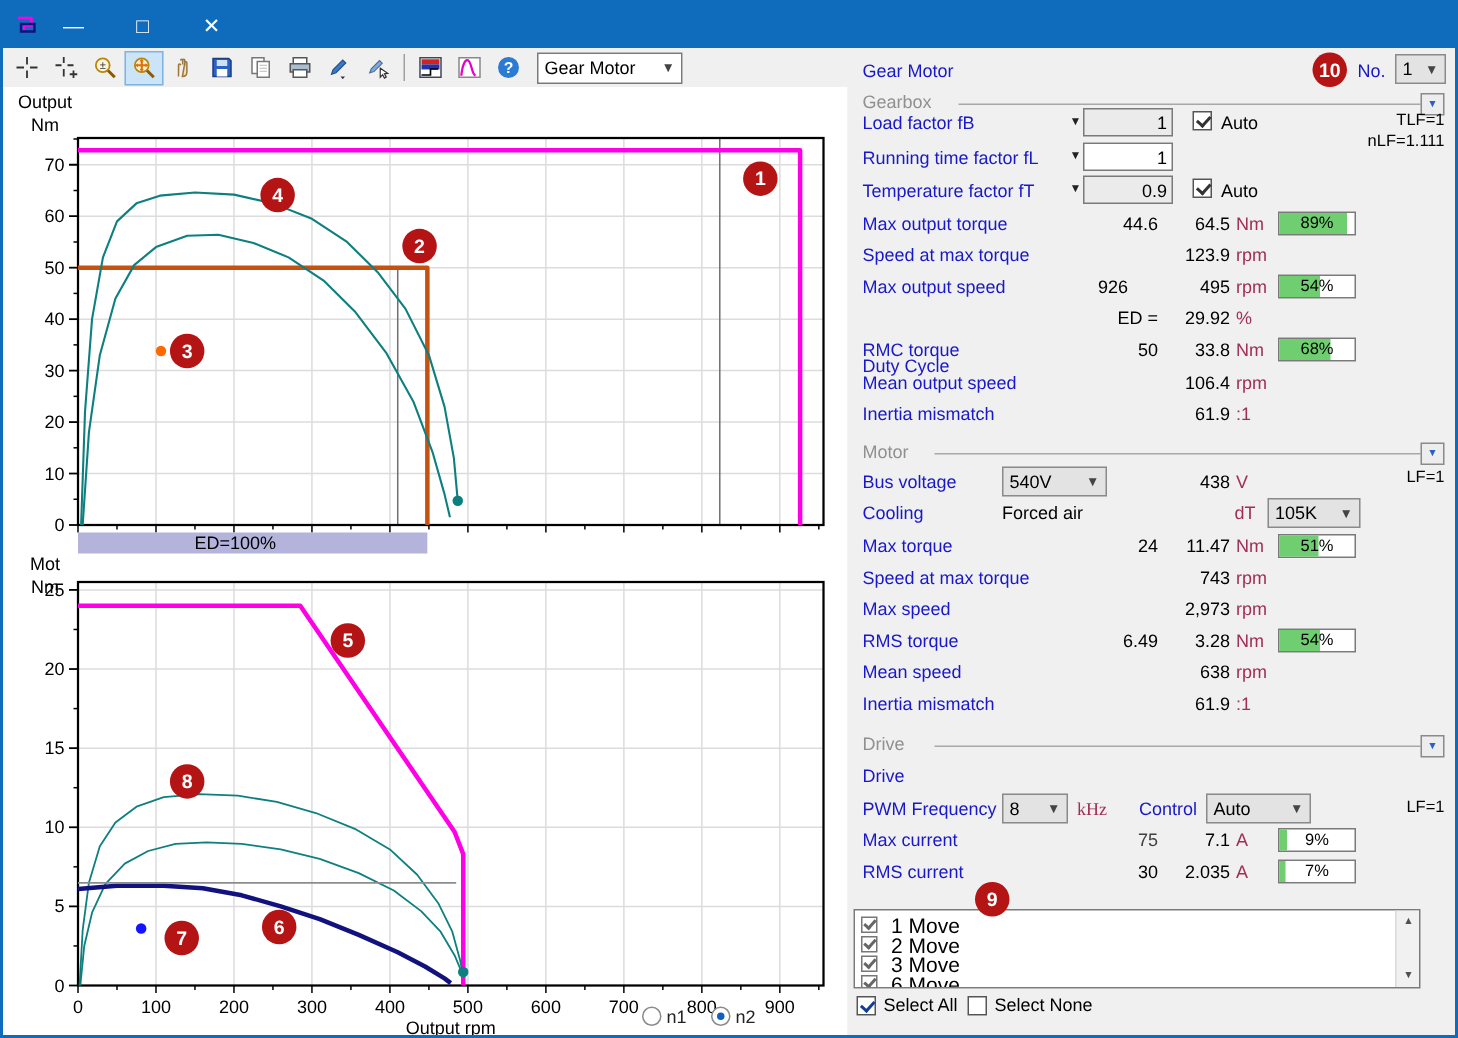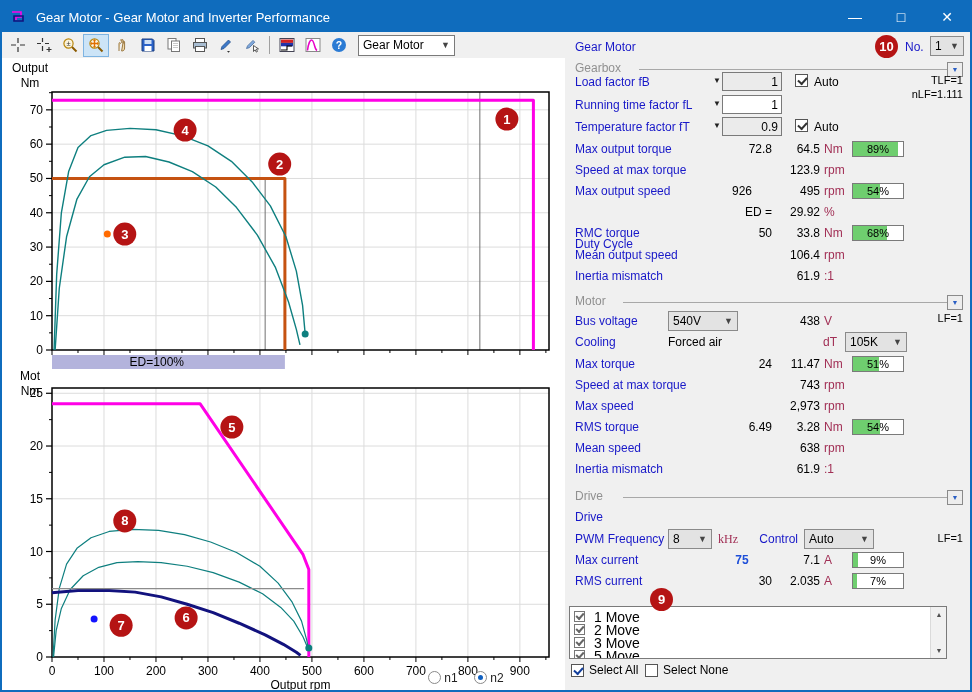--- a/index.html
+++ b/index.html
@@ -62,21 +62,20 @@
 
 <div class="window">
 
   <div class="titlebar">
     <span class="app-icon">
       <svg width="16" height="16" viewBox="0 0 16 16">
         <path d="M2 3h9v5H6v3" fill="none" stroke="#FF00E6" stroke-width="1.6"></path>
         <path d="M4 7h9v5H4z" fill="none" stroke="#12127E" stroke-width="1.6"></path>
       </svg>
     </span>
-    <span class="title">Gear Motor - Gear Motor and Inverter Performance</span>
     <div class="winbtns">
       <div class="wbtn">—</div>
       <div class="wbtn">□</div>
       <div class="wbtn">✕</div>
     </div>
   </div>
 
   <div class="toolbar" id="toolbar">
 
     <div class="tbtn">
@@ -363,21 +362,21 @@
         <div style="left: 249px; top: 43px; color: rgb(0, 0, 0); position: absolute;">Auto</div>
         <div class="blue-lbl" style="left: 10px; top: 66px; position: absolute;">Running time factor fL</div>
         <div style="left: 148px; top: 67px; font-size: 8px; color: rgb(34, 34, 34); position: absolute;">▼</div>
         <div class="inputbox" style="left: 157px; top: 63px; width: 60px; position: absolute;">1</div>
         <div class="blue-lbl" style="left: 10px; top: 88px; position: absolute;">Temperature factor fT</div>
         <div style="left: 148px; top: 89px; font-size: 8px; color: rgb(34, 34, 34); position: absolute;">▼</div>
         <div class="inputbox dis" style="left: 157px; top: 85px; width: 60px; position: absolute;">0.9</div>
         <span class="cb checked" style="left: 230px; top: 87px; position: absolute;"></span>
         <div style="left: 249px; top: 88px; color: rgb(0, 0, 0); position: absolute;">Auto</div>
         <div class="blue-lbl" style="left: 10px; top: 110px; position: absolute;">Max output torque</div>
-        <div style="left: 147px; top: 110px; width: 60px; text-align: right; color: rgb(0, 0, 0); position: absolute;">72.8</div>
+        <div style="left: 147px; top: 110px; width: 60px; text-align: right; color: rgb(0, 0, 0); position: absolute;">44.6</div>
         <div style="left: 195px; top: 110px; width: 60px; text-align: right; color: rgb(0, 0, 0); position: absolute;">64.5</div>
         <div class="maroon" style="left: 259px; top: 110px; position: absolute;">Nm</div>
         <div class="pbar" style="left: 287px; top: 109px; width: 52px; position: absolute;">
           <div class="fill" style="width:89%"></div>
           <div class="txt">89%</div>
         </div>
         <div class="blue-lbl" style="left: 10px; top: 131px; position: absolute;">Speed at max torque</div>
         <div style="left: 195px; top: 131px; width: 60px; text-align: right; color: rgb(0, 0, 0); position: absolute;">123.9</div>
         <div class="maroon" style="left: 259px; top: 131px; position: absolute;">rpm</div>
         <div class="blue-lbl" style="left: 10px; top: 152px; position: absolute;">Max output speed</div>
@@ -450,21 +449,21 @@
         <div class="hdr-line" style="left: 58px; top: 465px; width: 328px; position: absolute;"></div>
         <div class="fold-btn" style="left: 382px; top: 458px; position: absolute;">▼</div>
         <div class="note" style="left: 328px; top: 500px; position: absolute;">LF=1</div>
         <div class="blue-lbl" style="left: 10px; top: 478px; position: absolute;">Drive</div>
         <div class="blue-lbl" style="left: 10px; top: 500px; position: absolute;">PWM Frequency</div>
         <div class="selectbox" style="left: 103px; top: 497px; width: 44px; position: absolute;">8<span class="chev">▼</span></div>
         <div class="maroon" style="left: 153px; top: 500px; position: absolute; font-family: Liberation Serif, serif;">kHz</div>
         <div class="blue-lbl" style="left: 180px; top: 500px; width: 53px; text-align: right; position: absolute;">Control</div>
         <div class="selectbox" style="left: 239px; top: 497px; width: 70px; position: absolute;">Auto<span class="chev">▼</span></div>
         <div class="blue-lbl" style="left: 10px; top: 521px; position: absolute;">Max current</div>
-        <div style="left: 147px; top: 521px; width: 60px; text-align: center; color: #1d4ed8; position: absolute; font-weight: bold;">75</div>
+        <div style="left: 147px; top: 521px; width: 60px; text-align: right; color: #404040; position: absolute;">75</div>
         <div style="left: 195px; top: 521px; width: 60px; text-align: right; color: rgb(0, 0, 0); position: absolute;">7.1</div>
         <div class="maroon" style="left: 259px; top: 521px; position: absolute;">A</div>
         <div class="pbar" style="left: 287px; top: 520px; width: 52px; position: absolute;">
           <div class="fill" style="width:9%"></div>
           <div class="txt">9%</div>
         </div>
         <div class="blue-lbl" style="left: 10px; top: 542px; position: absolute;">RMS current</div>
         <div style="left: 147px; top: 542px; width: 60px; text-align: right; color: rgb(0, 0, 0); position: absolute;">30</div>
         <div style="left: 195px; top: 542px; width: 60px; text-align: right; color: rgb(0, 0, 0); position: absolute;">2.035</div>
         <div class="maroon" style="left: 259px; top: 542px; position: absolute;">A</div>
@@ -486,21 +485,21 @@
         <div class="move-row" style="top: 16px;">
           <span class="mcb"></span>
           <span>2  Move</span>
         </div>
         <div class="move-row" style="top: 29px;">
           <span class="mcb"></span>
           <span>3  Move</span>
         </div>
         <div class="move-row" style="top: 42px;">
           <span class="mcb"></span>
-          <span>5  Move</span>
+          <span>6  Move</span>
         </div>
       </div>
     <div class="balloon" style="left:85px;top:556px;">9</div>
     <div class="abs" style="left:6px;top:631px;display:flex;align-items:center;">
       <span class="cb blue checked"></span>
       <span style="margin-left:5px;color:#000;">Select All</span>
     </div>
     <div class="abs" style="left:80px;top:631px;display:flex;align-items:center;">
       <span class="cb"></span>
       <span style="margin-left:5px;color:#000;">Select None</span>

